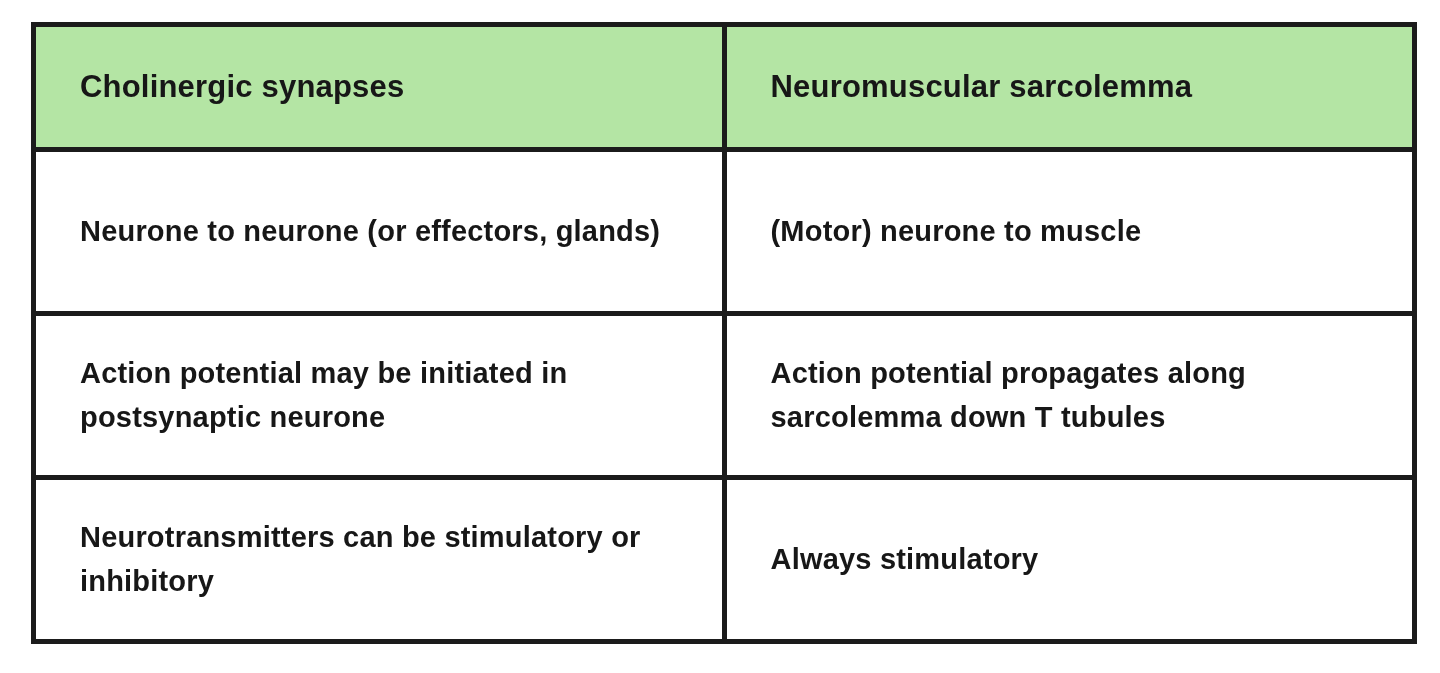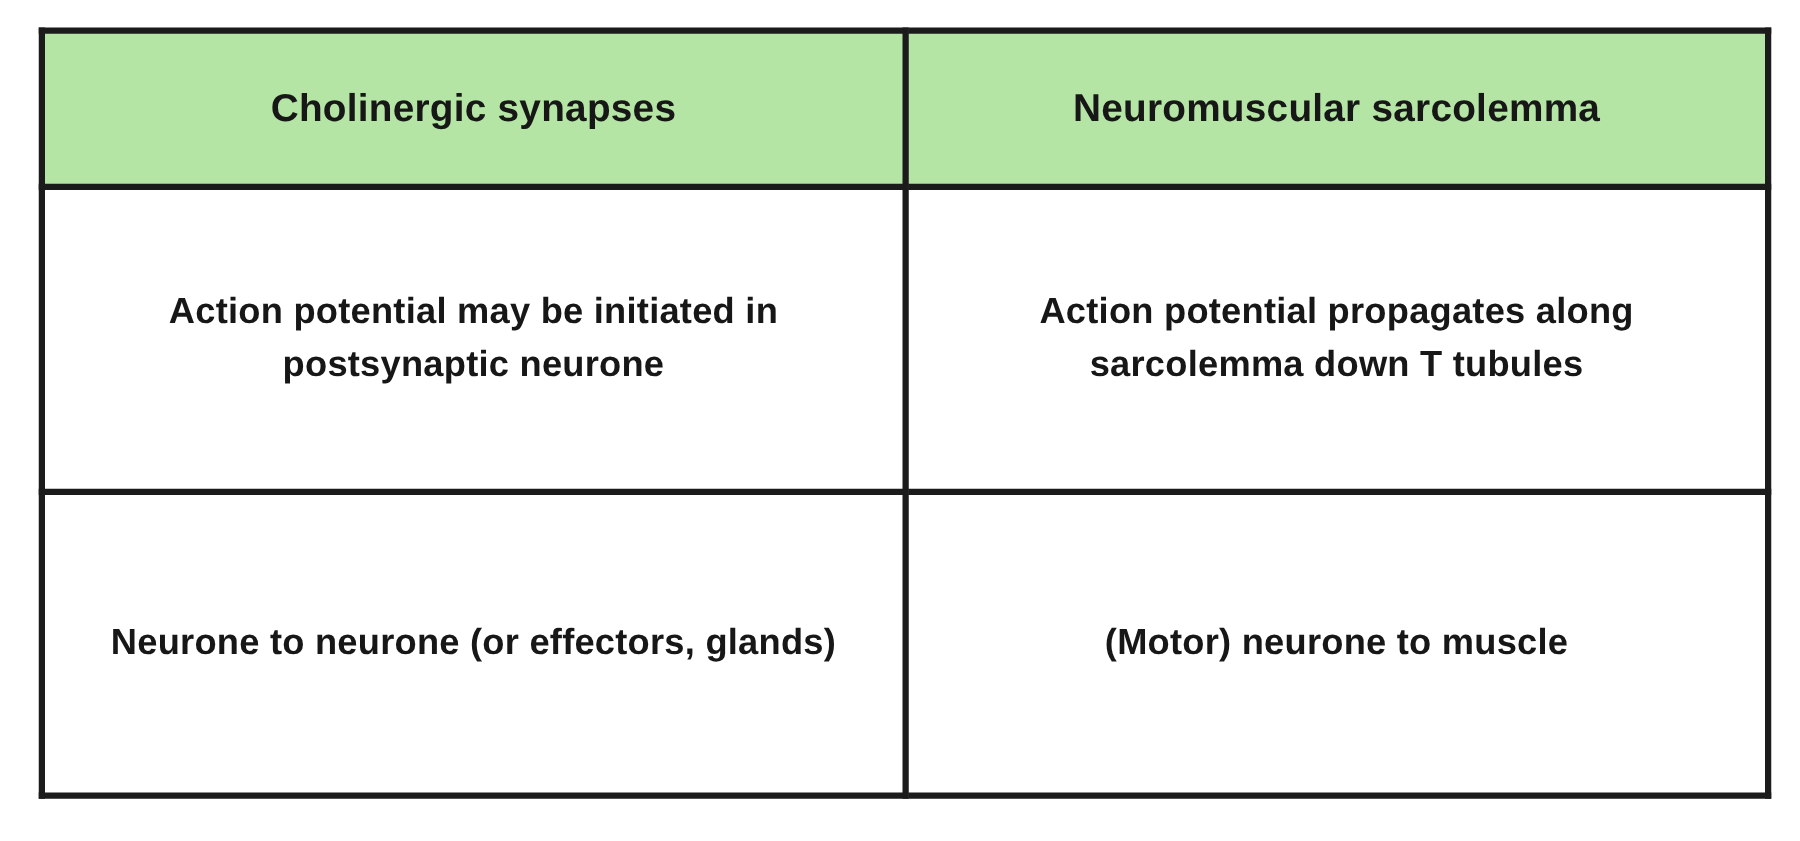--- a/index.html
+++ b/index.html
@@ -22,21 +22,21 @@
     top: 22px;
     width: 1386px;
     height: 617px;
     border-collapse: collapse;
     table-layout: fixed;
     background: #ffffff;
   }
   table.compare th,
   table.compare td {
     border: 5px solid #1b1b1b;
-    text-align: center;
+    text-align: left;
     vertical-align: middle;
     color: #171717;
     font-weight: 700;
     padding: 0 44px;
     letter-spacing: 0.2px;
   }
   table.compare thead tr {
     height: 125px;
   }
   table.compare tbody tr {
@@ -59,22 +59,26 @@
 <div class="canvas">
   <table class="compare">
     <thead>
       <tr>
         <th>Cholinergic synapses</th>
         <th>Neuromuscular sarcolemma</th>
       </tr>
     </thead>
     <tbody>
       <tr>
+        <td>Neurone to neurone (or effectors, glands)</td>
+        <td>(Motor) neurone to muscle</td>
+      </tr>
+      <tr>
         <td>Action potential may be initiated in postsynaptic neurone</td>
         <td>Action potential propagates along sarcolemma down T tubules</td>
       </tr>
       <tr>
-        <td>Neurone to neurone (or effectors, glands)</td>
-        <td>(Motor) neurone to muscle</td>
+        <td>Neurotransmitters can be stimulatory or inhibitory</td>
+        <td>Always stimulatory</td>
       </tr>
     </tbody>
   </table>
 </div>
 
 </body></html>

